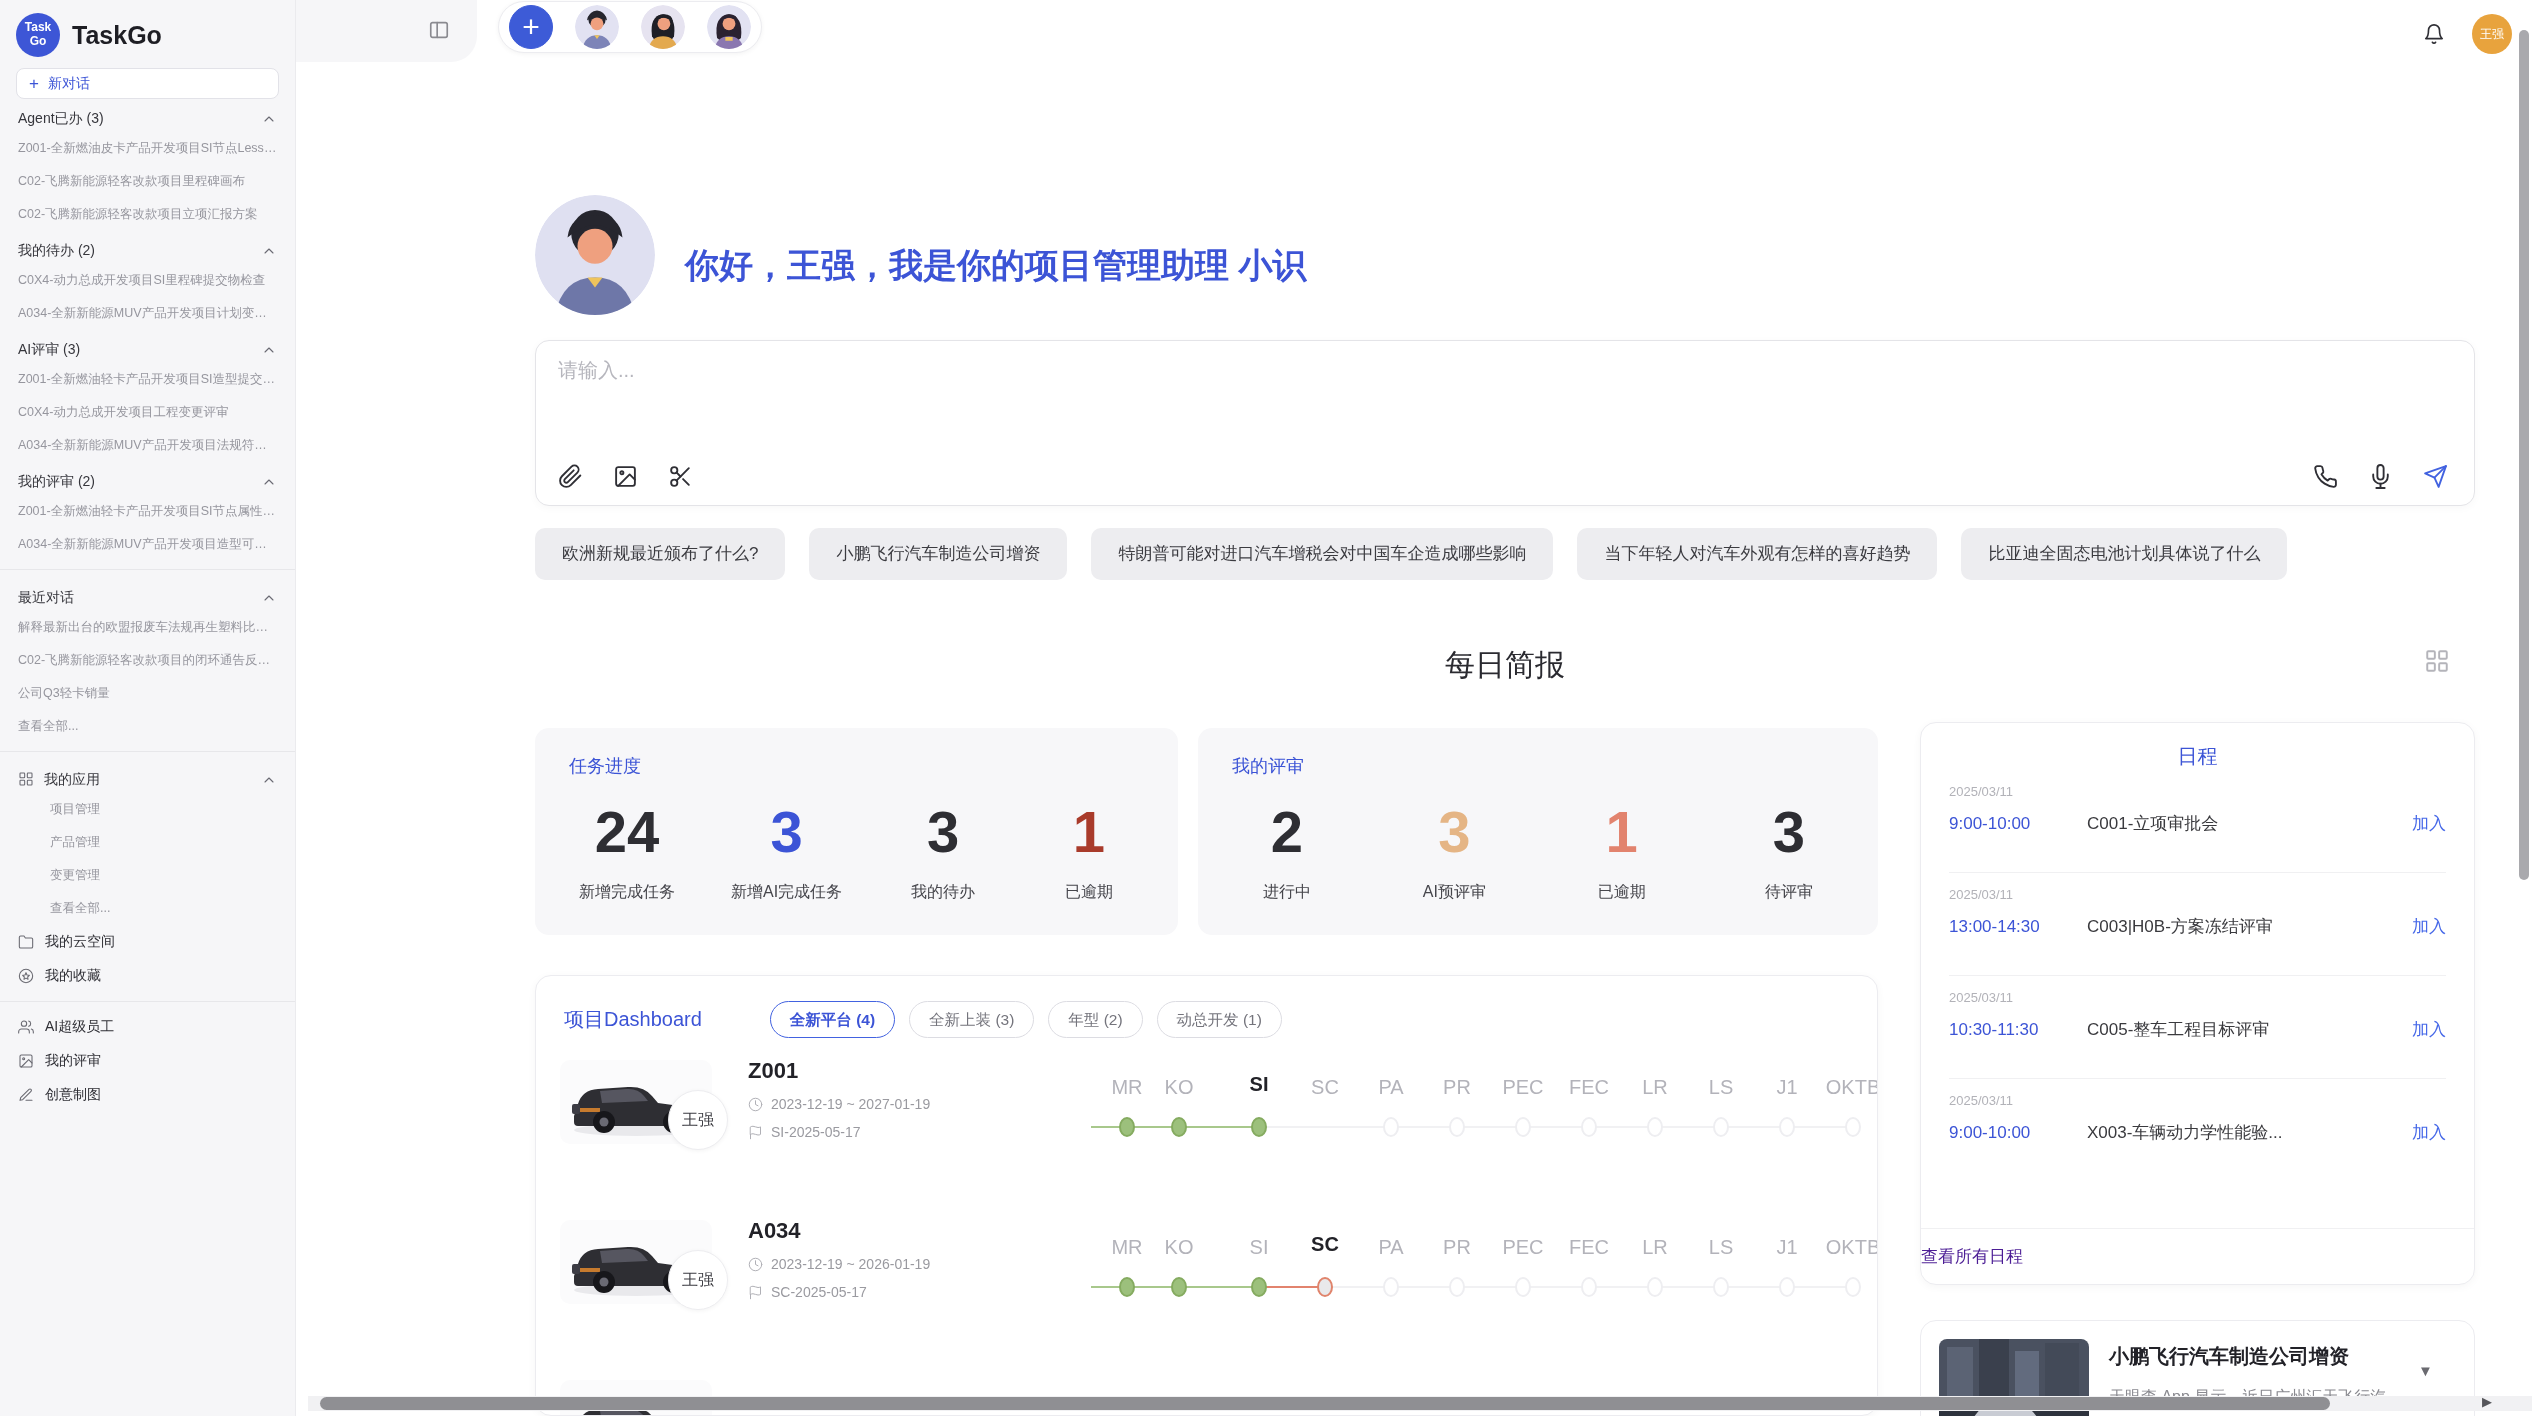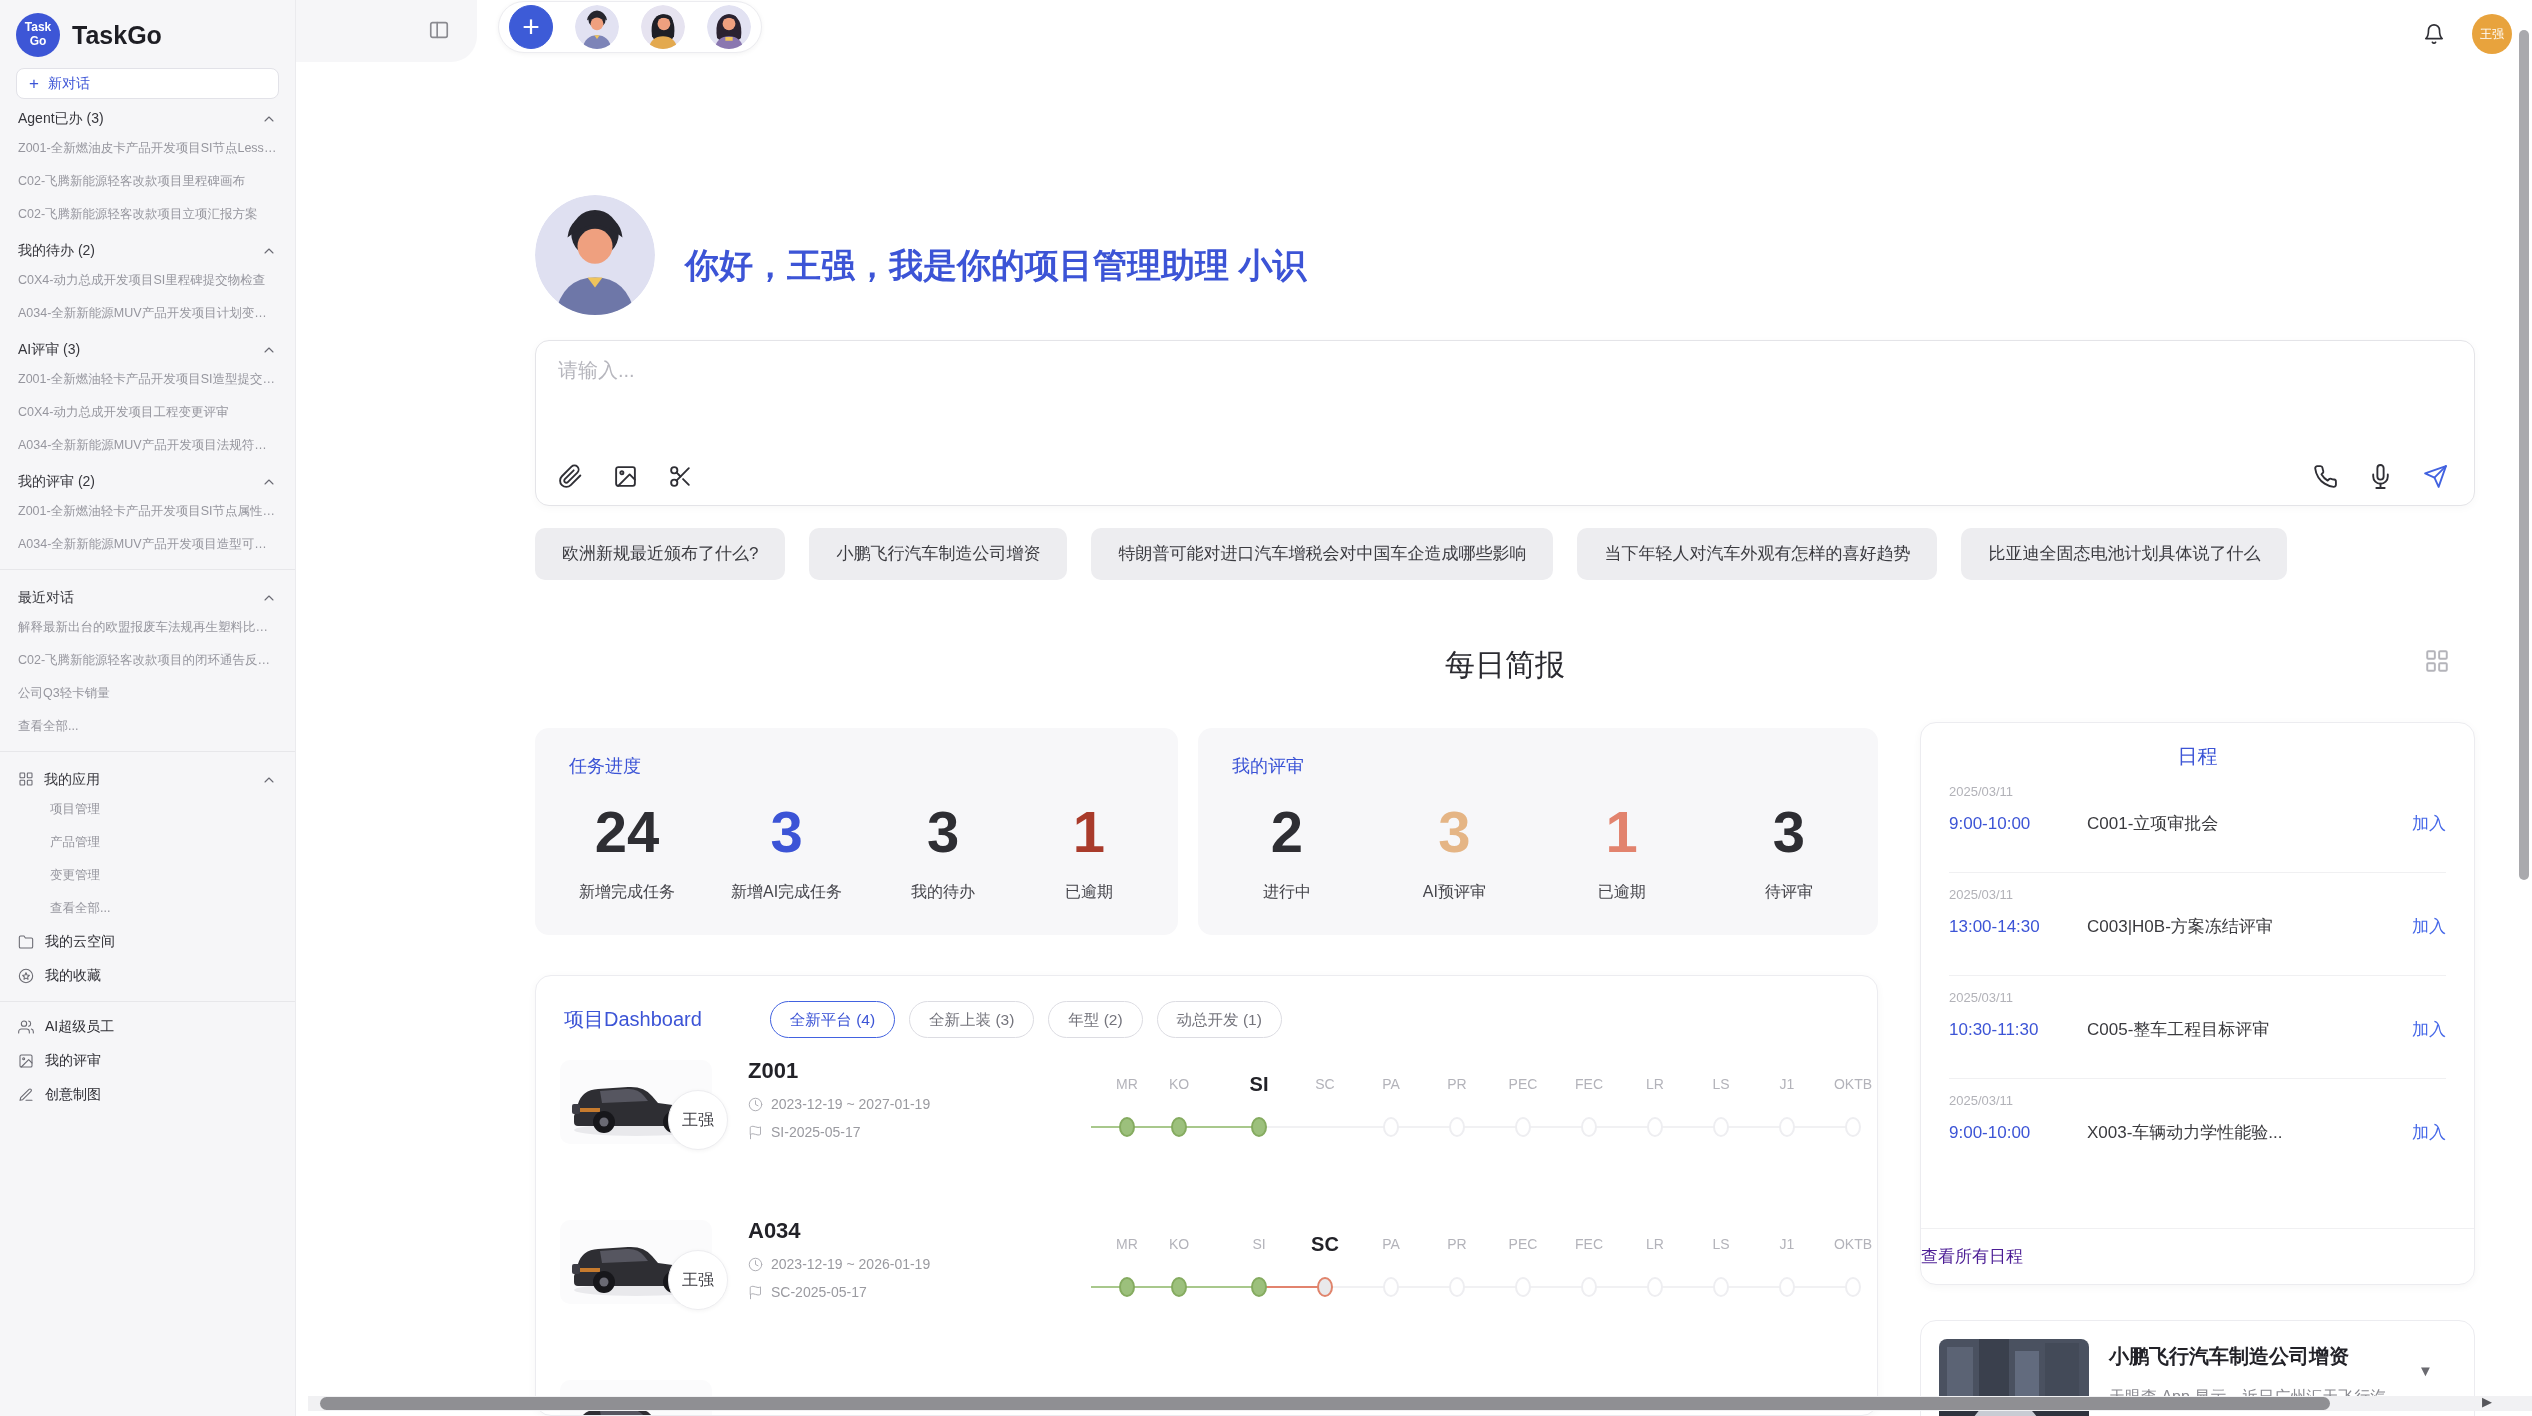--- a/index.html
+++ b/index.html
@@ -91,33 +91,33 @@
 
   
   .dash { position:absolute; left:239px; top:975px; width:1343px; height:441px;
     border:1px solid #ececf0; border-radius:16px; background:#fff; overflow:hidden;
     box-shadow:0 2px 8px rgba(0,0,0,.04); }
   .dash-head { display:flex; align-items:center; padding:25px 28px 0; }
   .dash-title { font-size:20px; color:#3c54d6; }
   .dash-tabs { display:flex; gap:14px; margin-left:68px; }
   .tab-pill { height:37px; line-height:35px; padding:0 19px; border-radius:19px; font-size:15.5px;
     border:1px solid #dcdce2; color:#74747c; background:#fff; cursor:pointer; }
-  .tab-pill.active { border-color:#4262e0; color:#3c54d6; }
+  .tab-pill.active { border-color:#4262e0; color:#3c54d6;font-weight:bold; }
   .proj-row { position:relative; height:160px; }
   .rows { margin-top:8px; }
   .car-box { position:absolute; left:24px; top:14px; width:152px; height:84px; border-radius:10px;
     overflow:hidden; }
   .owner-badge { position:absolute; left:132px; top:44px; width:60px; height:60px; border-radius:50%;
     background:#fff; border:1px solid #ededf0; box-shadow:0 1px 4px rgba(0,0,0,.05);
     display:flex; align-items:center; justify-content:center; font-size:16px; color:#3a3a40; }
   .proj-info { position:absolute; left:212px; top:12px; }
   .proj-name { font-size:22px; font-weight:700; color:#222228; }
   .meta { display:flex; align-items:center; gap:8px; margin-top:12px; font-size:14px; color:#9a9aa0; }
   .ms-track { position:absolute; left:555px; right:24px; top:16px; height:120px; }
-  .ms-label { position:absolute; top:14px; transform:translateX(-50%); font-size:14px;
+  .ms-label { position:absolute; top:14px; transform:translateX(-50%); font-size:20px;
     color:#b3b3ba; }
   .ms-label.cur { font-size:20px; font-weight:700; color:#222228; top:11px; }
   .ms-dot { position:absolute; top:55px; width:16px; height:20px; border-radius:50%;
     transform:translateX(-50%); z-index:2; }
   .ms-dot.done { background:#9cc07c; border:2px solid #85ab60; }
   .ms-dot.pending { background:#fff; border:2px solid #eeeef1; }
   .ms-dot.risk { background:#e9e9eb; border:2px solid #e0846c; }
   .seg { position:absolute; top:64px; height:2px; z-index:1; }
   .seg.g { background:#a8c88c; } .seg.r { background:#e2836e; } .seg.gr { background:#f1f1f3; }
   .p0{left:36px;} .p1{left:88px;} .p2{left:168px;} .p3{left:234px;} .p4{left:300px;}

